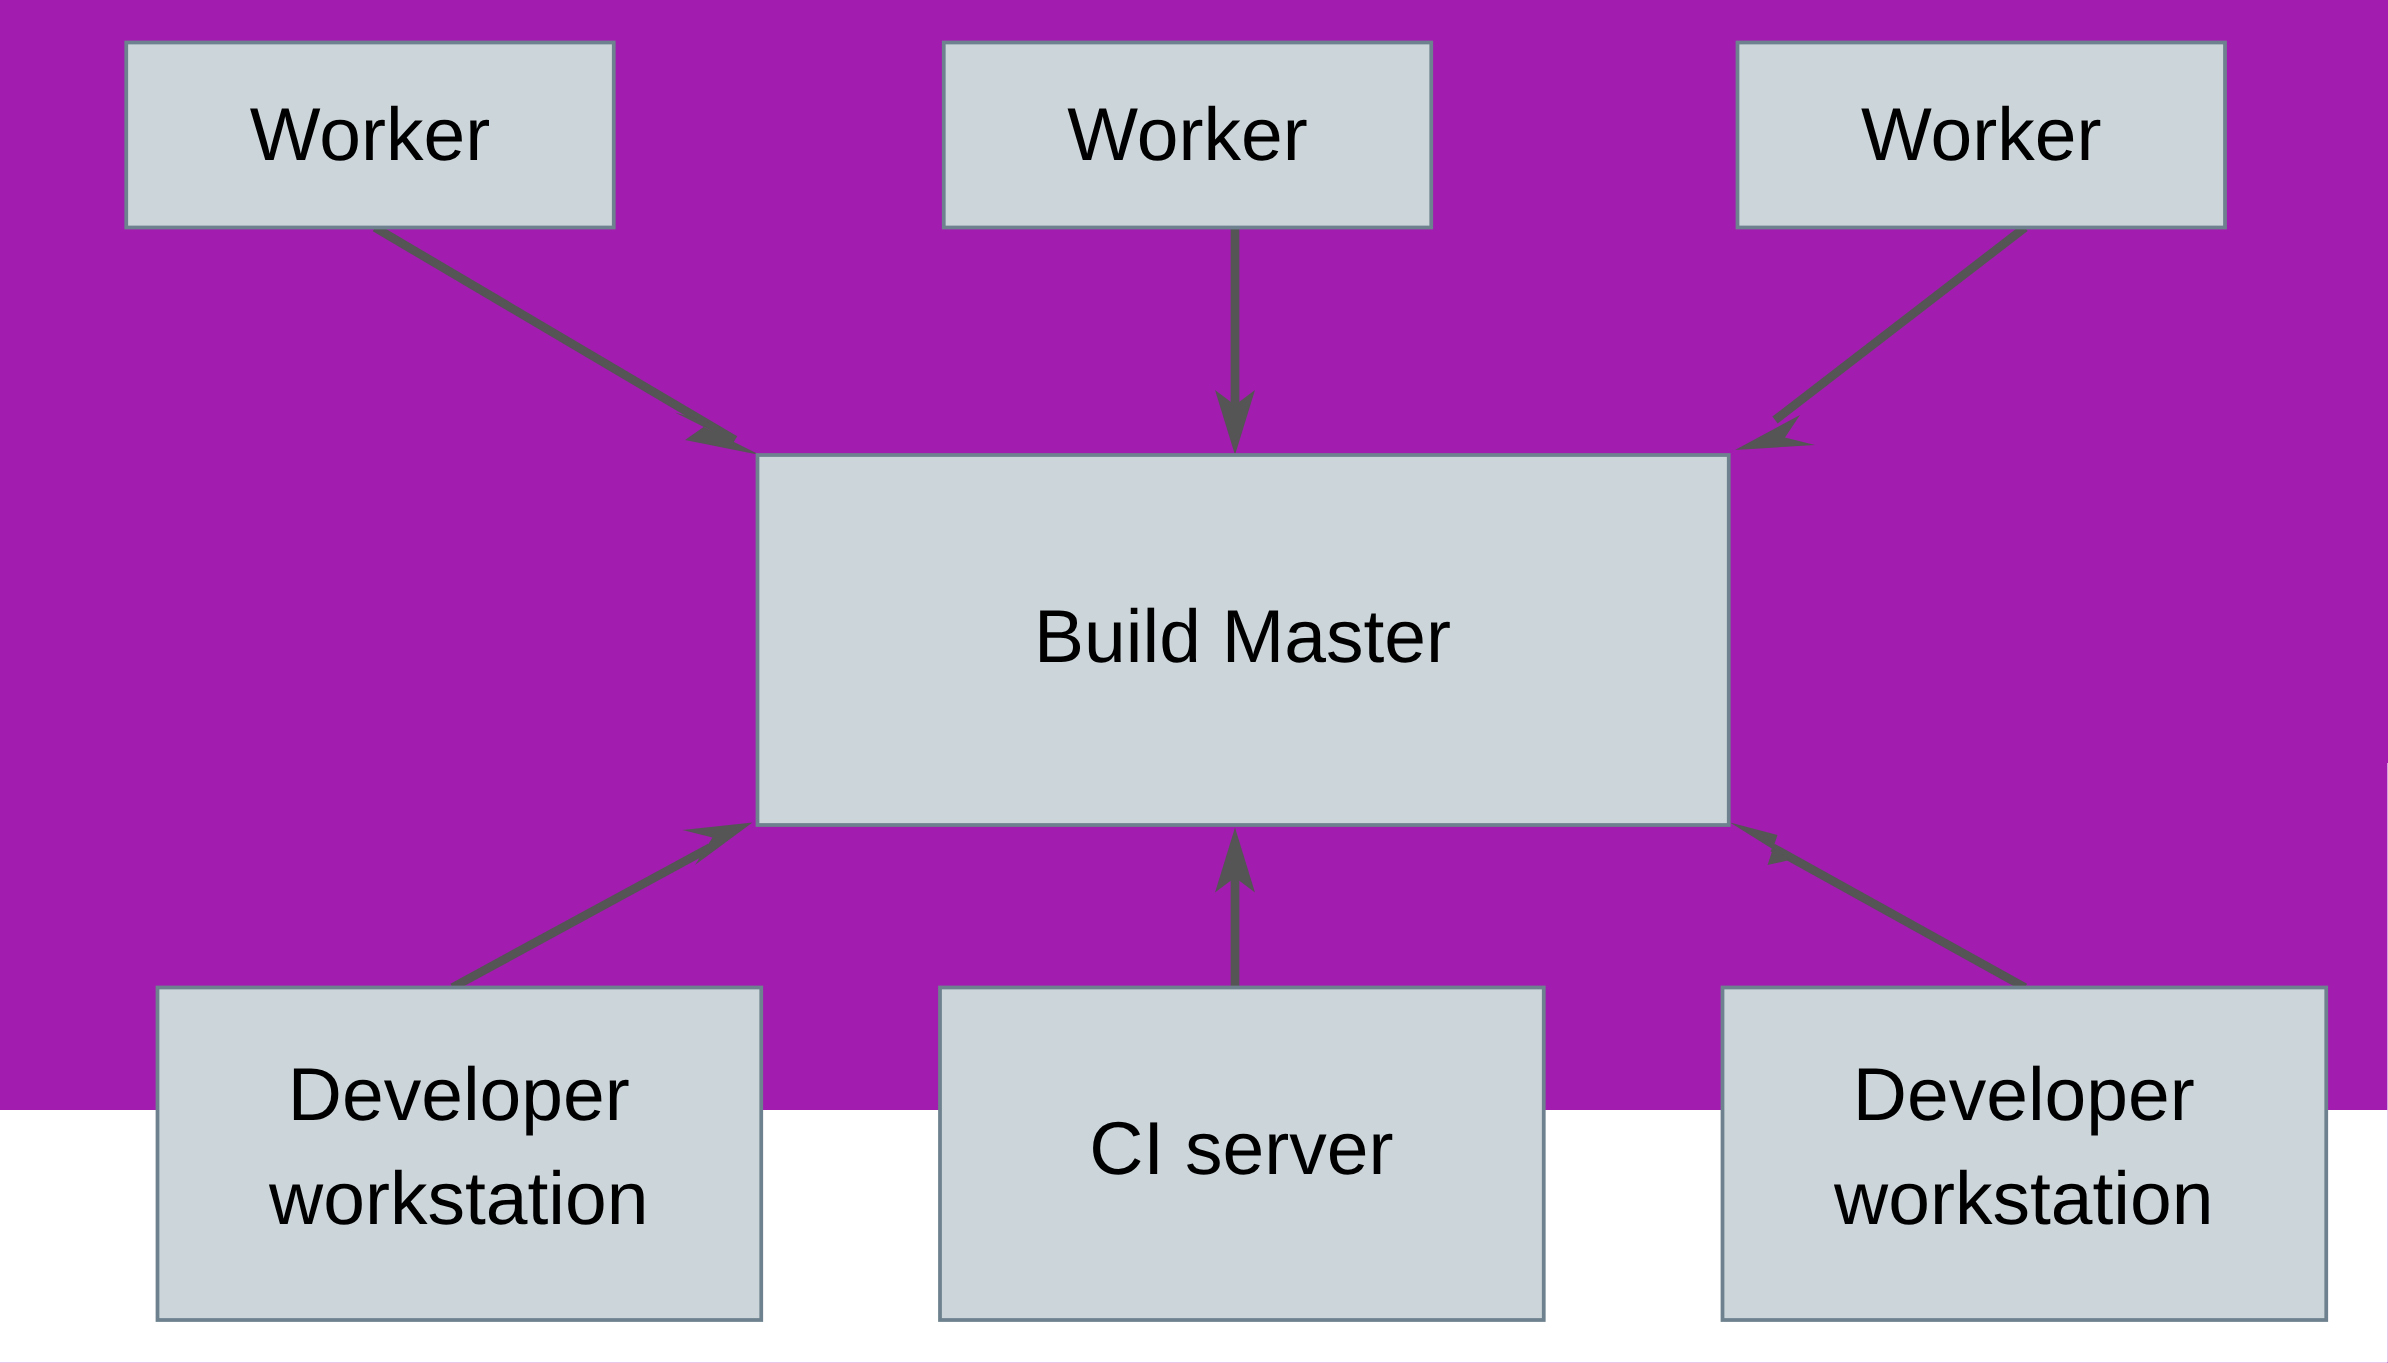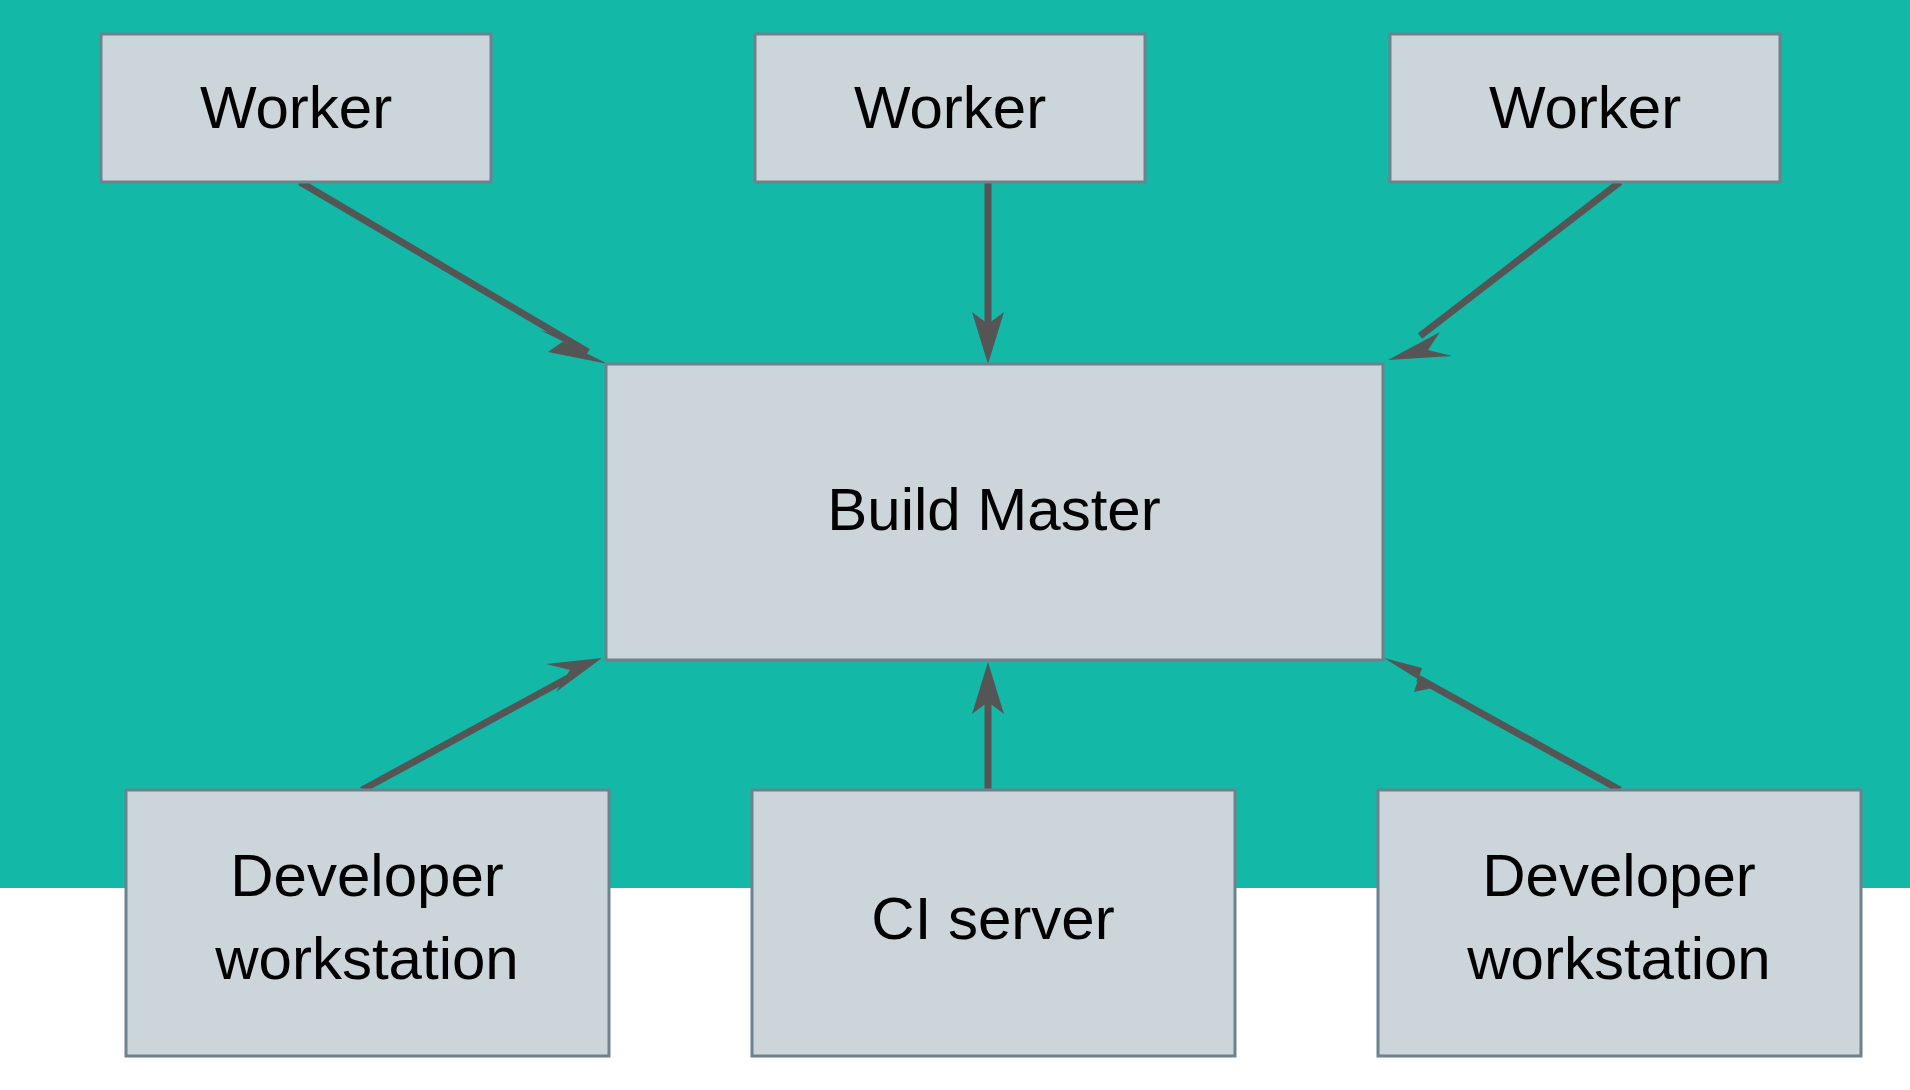--- a/index.html
+++ b/index.html
@@ -10,21 +10,21 @@
   body {
     width: 1910px;
     height: 1090px;
     overflow: hidden;
     font-family: "Liberation Sans", sans-serif;
   }
   #diagram-root {
     position: relative;
     width: 1910px;
     height: 888px;
-    background: #14b8a6;
+    background: #a21caf;
   }
   svg#diagram-svg {
     display: block;
     width: 1910px;
     height: 1090px;
   }
   .node-rect {
     fill: #ccd5da;
     stroke: #6d828e;
     stroke-width: 3;

